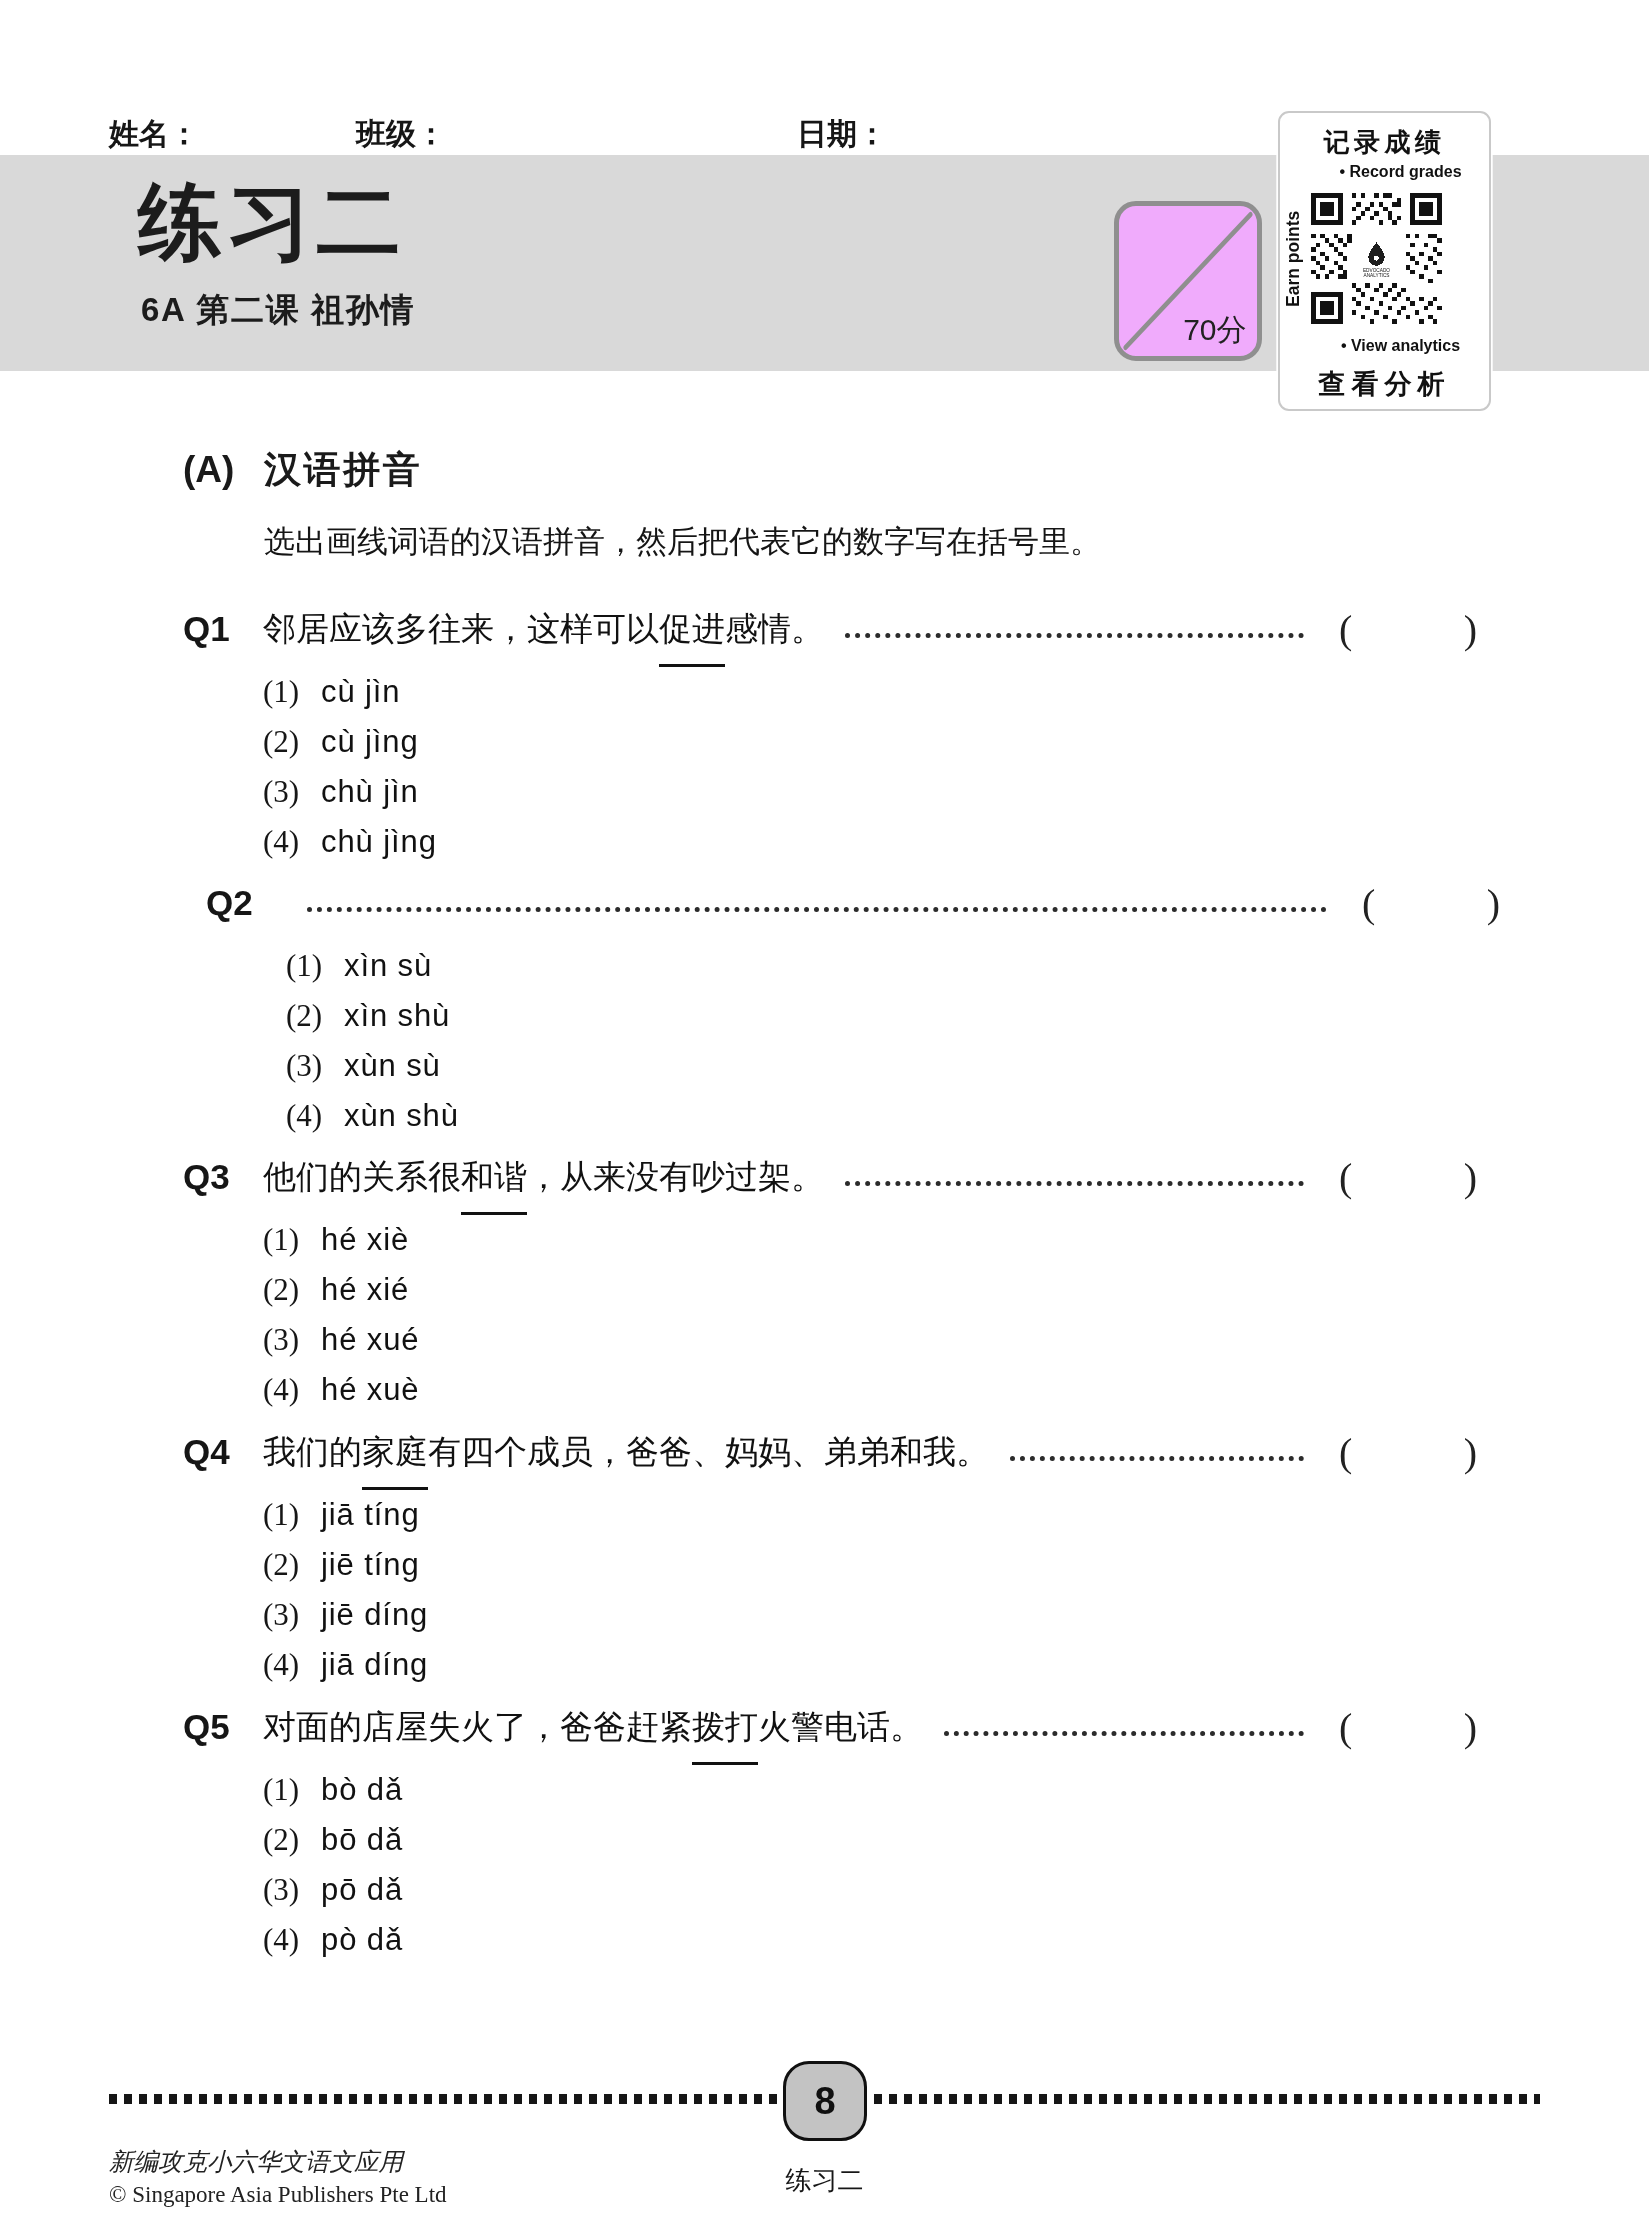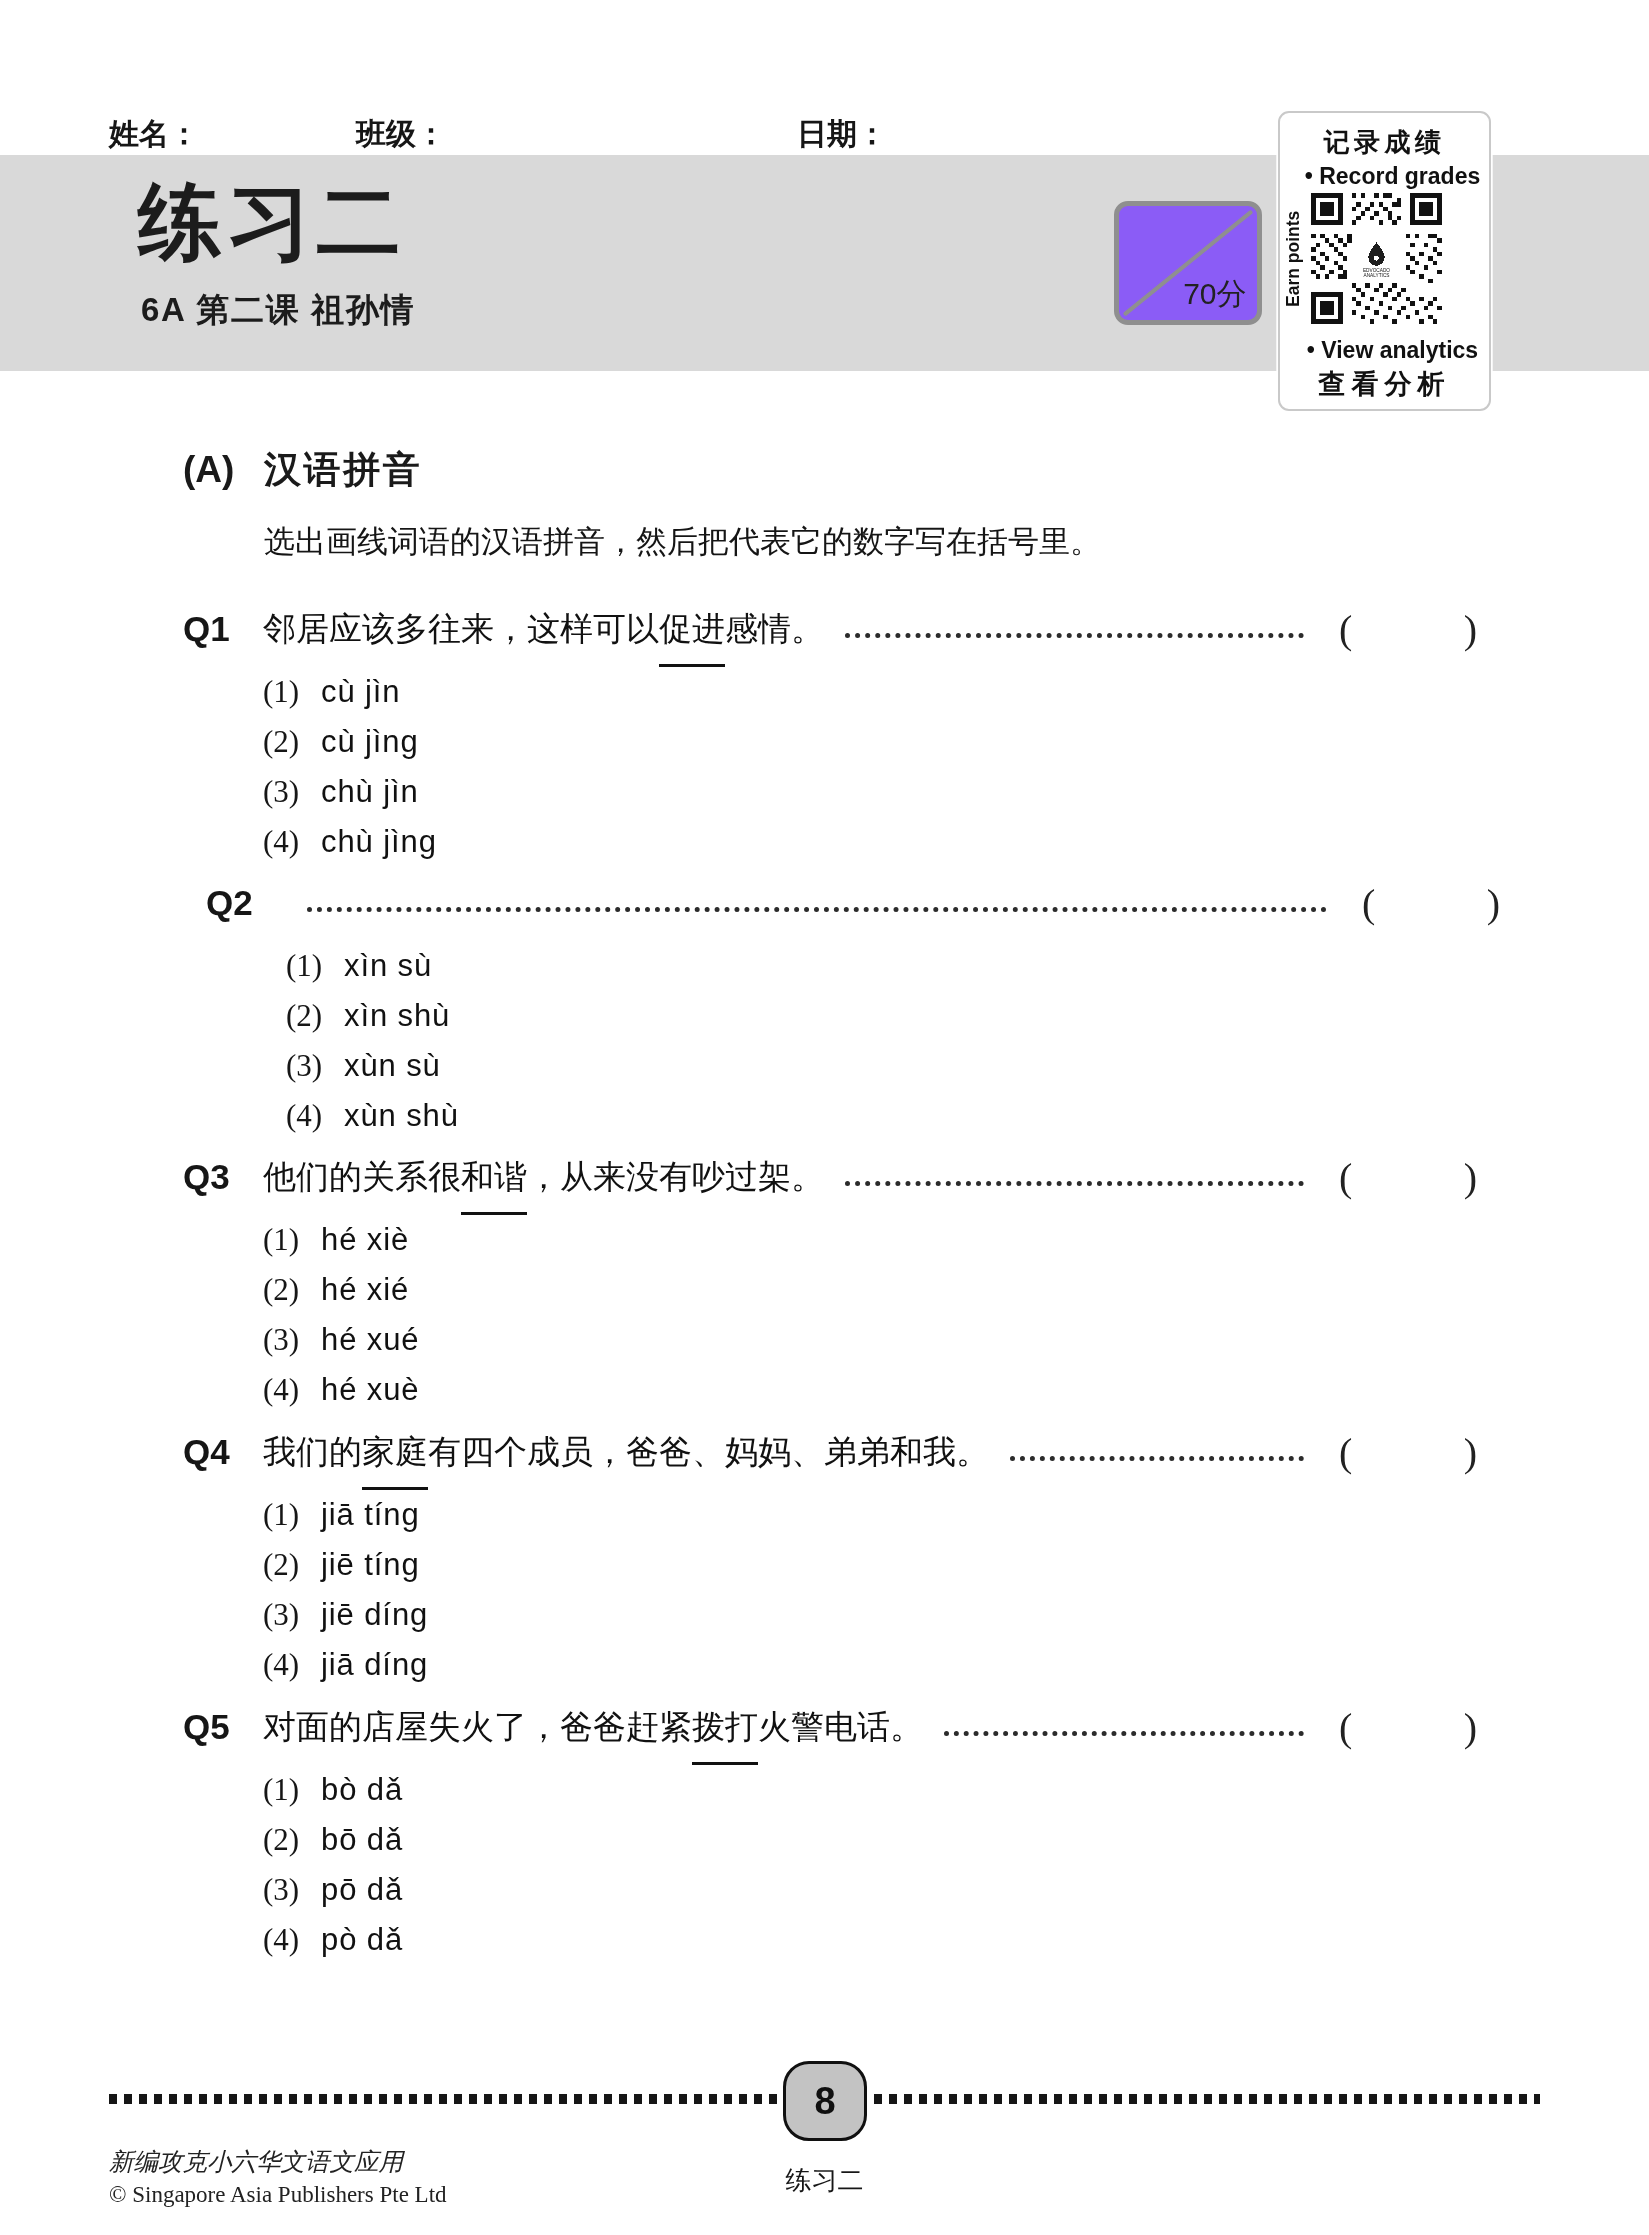--- a/index.html
+++ b/index.html
@@ -11,31 +11,31 @@
   .lbl-name{left:109px;} .lbl-class{left:356px;} .lbl-date{left:797px;}
 
   
   .banner{position:absolute;left:0;top:155px;width:1649px;height:216px;background:#d9d9d9;}
   .ex-title{position:absolute;left:138px;top:180px;font-size:84px;font-weight:900;
             letter-spacing:5.2px;color:#1c1c1c;line-height:1;}
   .ex-subtitle{position:absolute;left:141px;top:288px;font-size:33px;font-weight:700;
                letter-spacing:1.7px;color:#1c1c1c;}
 
   
-  .score-box{position:absolute;left:1114px;top:201px;width:148px;height:124px;background:#8b5cf6;
-             border:5.2px solid #8f8f8f;border-radius:14px;box-sizing:border-box;}
+  .score-box{position:absolute;left:1114px;top:201px;width:148px;height:160px;background:#f0abfc;
+             border:5.2px solid #8f8f8f;border-radius:22px;box-sizing:border-box;}
   .score-box svg{position:absolute;left:0;top:0;width:100%;height:100%;}
   .score-text{position:absolute;right:10.5px;bottom:5.2px;font-size:30px;color:#222;}
 
   
   .qr-panel{position:absolute;left:1278px;top:111px;width:213px;height:300px;background:#ffffff;
             border:2.6px solid #c9c9c9;border-radius:11px;box-sizing:border-box;box-shadow:0 0 0 1.7px #ffffff;}
   .qr-title{position:absolute;left:0;top:12.2px;width:100%;text-align:center;font-size:26px;
             font-weight:700;letter-spacing:4.4px;color:#111;}
-  .qr-bullet{position:absolute;left:8px;width:100%;text-align:center;font-size:23px;font-weight:700;color:#111;}
+  .qr-bullet{position:absolute;left:16px;width:100%;text-align:center;font-size:16px;font-weight:700;color:#111;}
   .qr-b1{top:50px;} .qr-b2{top:224px;}
   .qr-code{position:absolute;left:31px;top:80px;width:131px;height:131px;}
   .qr-side{position:absolute;left:1.7px;top:80px;height:131px;width:23px;display:flex;align-items:center;
            justify-content:center;writing-mode:vertical-rl;transform:rotate(180deg);
            font-size:17.5px;font-weight:700;color:#111;}
   .qr-cn{position:absolute;left:0;top:253px;width:100%;text-align:center;font-size:27px;
          font-weight:700;letter-spacing:6.1px;color:#111;}
 
   
   .sec-label{position:absolute;left:183px;top:449px;font-size:37px;font-weight:600;}

